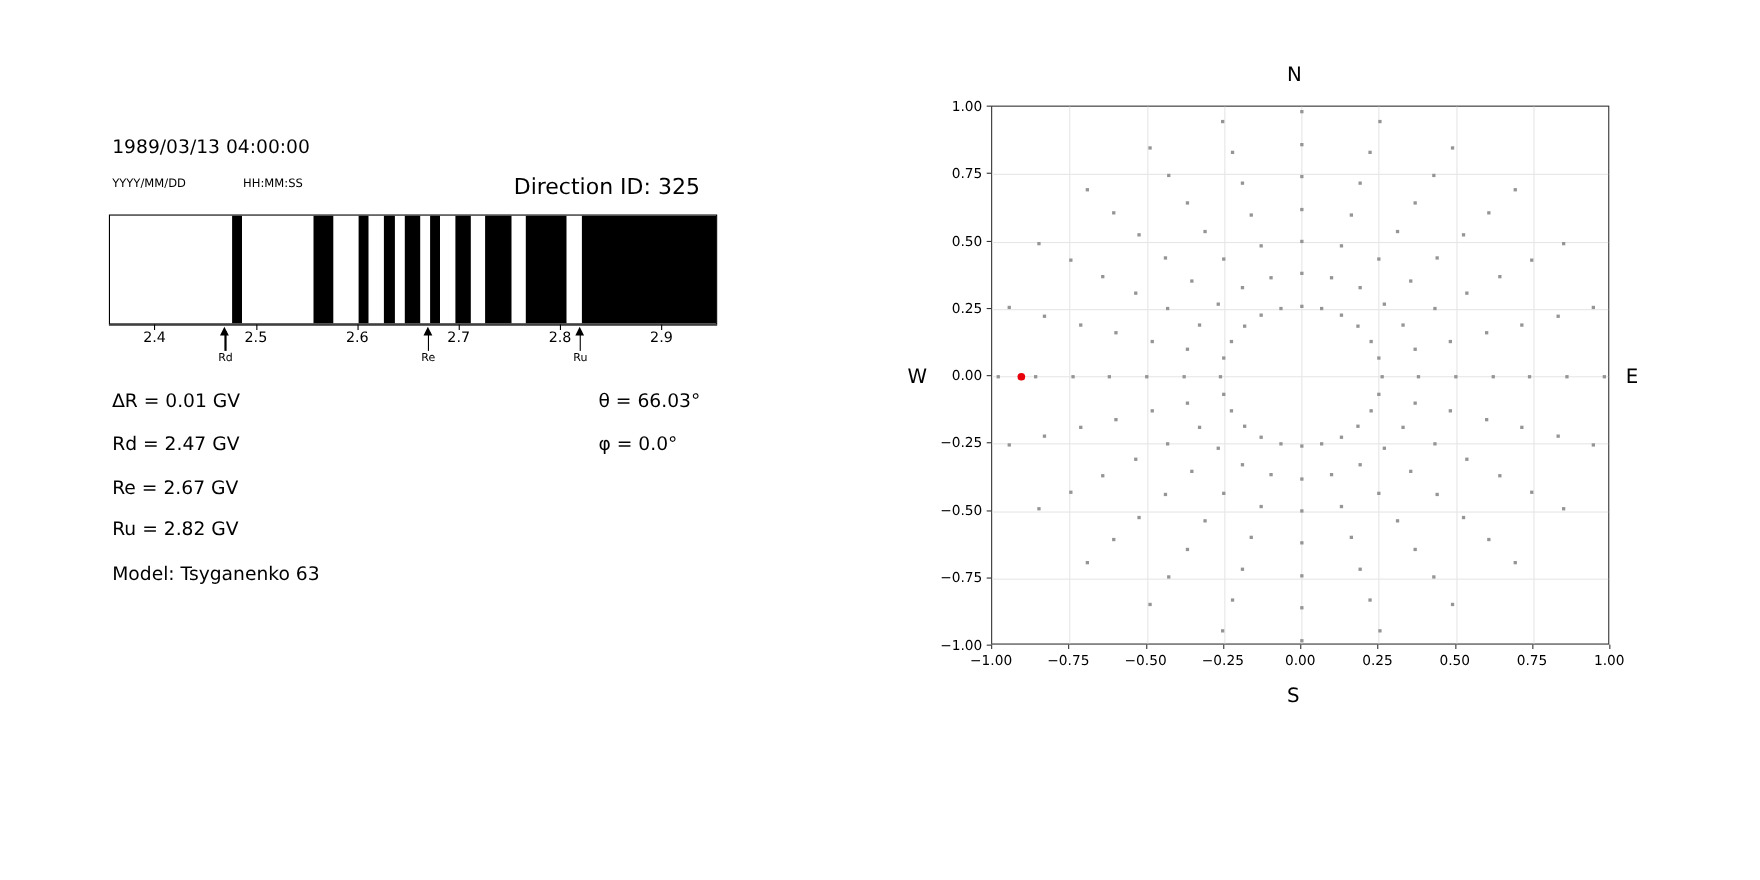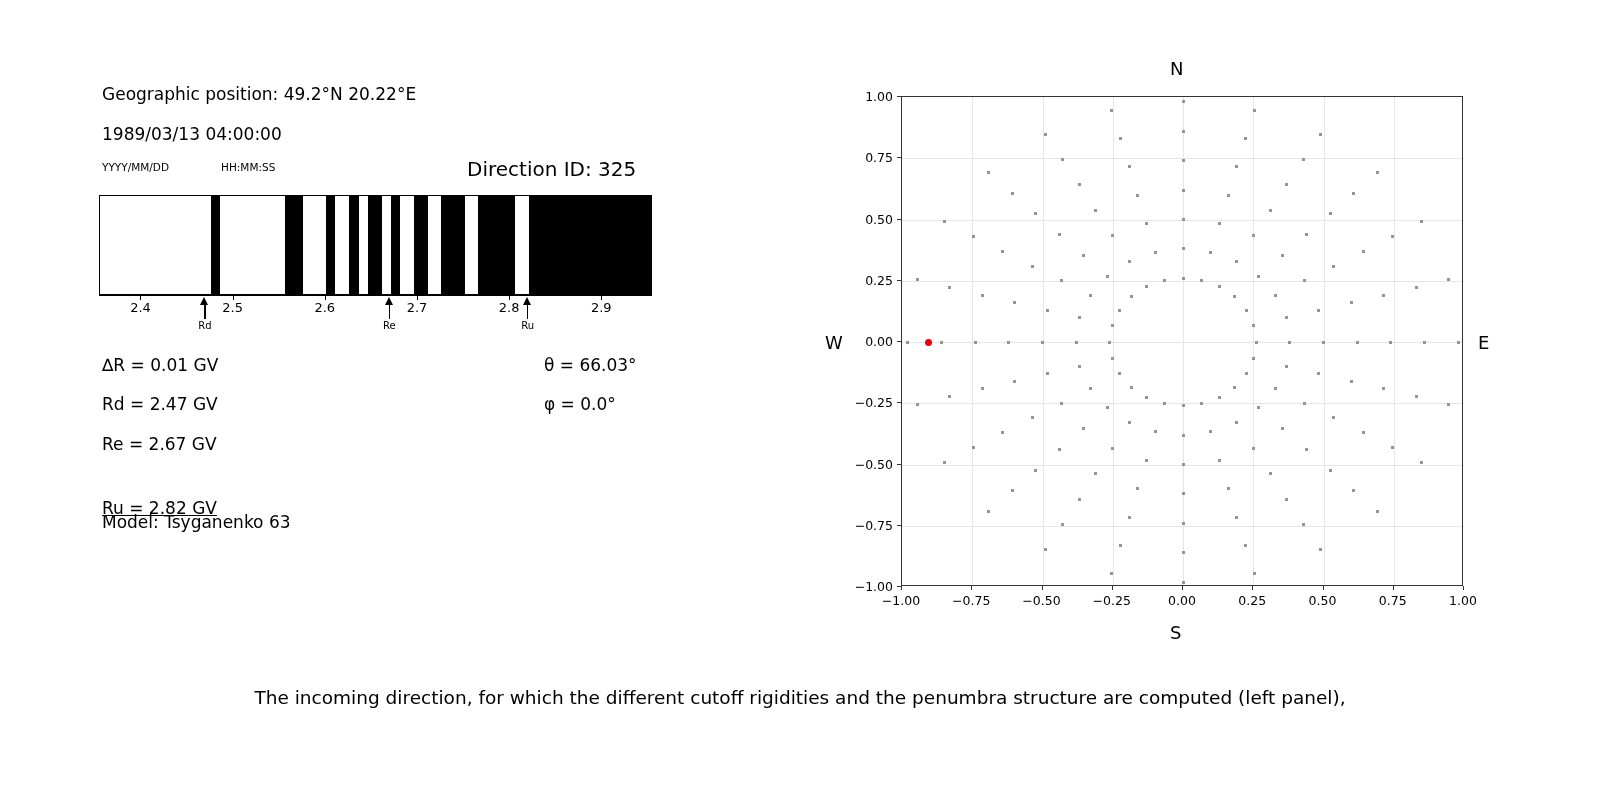--- a/index.html
+++ b/index.html
@@ -245,21 +245,20 @@
     font-size: 11px;
   }
 </style>
 </head>
 <body>
 
 <div class="page">
 
   <div class="left-panel">
 
-    <div class="geo-text">Geographic position: 49.2°N 20.22°E</div>
     <div class="datetime-text">1989/03/13 04:00:00</div>
     <div class="fmt-date">YYYY/MM/DD</div>
     <div class="fmt-time">HH:MM:SS</div>
     <div class="dir-id">Direction ID: 325</div>
 
     <div class="penumbra-wrap">
       <div class="penumbra-box" id="penumbra-box">
           <div class="band" style="left: 111.061px; width: 9.21667px;"></div>
           <div class="band" style="left: 184.794px; width: 18.4333px;"></div>
           <div class="band" style="left: 226.269px; width: 9.21667px;"></div>
@@ -308,21 +307,21 @@
             <div class="head"></div>
             <div class="shaft"></div>
           </div>
           <div class="mlabel">Ru</div>
         </div>
       </div>
 
     <div class="stat" style="left:102px; top:355px;">∆R = 0.01 GV</div>
     <div class="stat" style="left:102px; top:394px;">Rd = 2.47 GV</div>
     <div class="stat" style="left:102px; top:434px;">Re = 2.67 GV</div>
-    <div class="stat" style="left:102px; top:498px;text-decoration:underline;">Ru = 2.82 GV</div>
+    <div class="stat" style="left:102px; top:471px;">Ru = 2.82 GV</div>
     <div class="stat" style="left:102px; top:512px;">Model: Tsyganenko 63</div>
     <div class="stat" style="left:544px; top:355px;">θ = 66.03°</div>
     <div class="stat" style="left:544px; top:394px;">φ = 0.0°</div>
   </div>
 
   <div class="right-panel">
     <div class="compass" style="left:370px; top:58px;">N</div>
     <div class="compass" style="left:370px; top:622px;">S</div>
     <div class="compass" style="left:25px; top:332px;">W</div>
     <div class="compass" style="left:678px; top:332px;">E</div>
@@ -546,15 +545,14 @@
         <div class="ptick-y" style="left: 97px; top: 218.5px;"></div>
         <div class="ax-ytick" style="left: 41px; width: 52px; top: 218.5px;">0.50</div>
         <div class="ptick-y" style="left: 97px; top: 157.25px;"></div>
         <div class="ax-ytick" style="left: 41px; width: 52px; top: 157.25px;">0.75</div>
         <div class="ptick-y" style="left: 97px; top: 96px;"></div>
         <div class="ax-ytick" style="left: 41px; width: 52px; top: 96px;">1.00</div>
       </div>
   </div>
 
   <div class="caption">
-    <div>The incoming direction, for which the different cutoff rigidities and the penumbra structure are computed (left panel),</div>
   </div>
 </div>
 
 </body></html>

